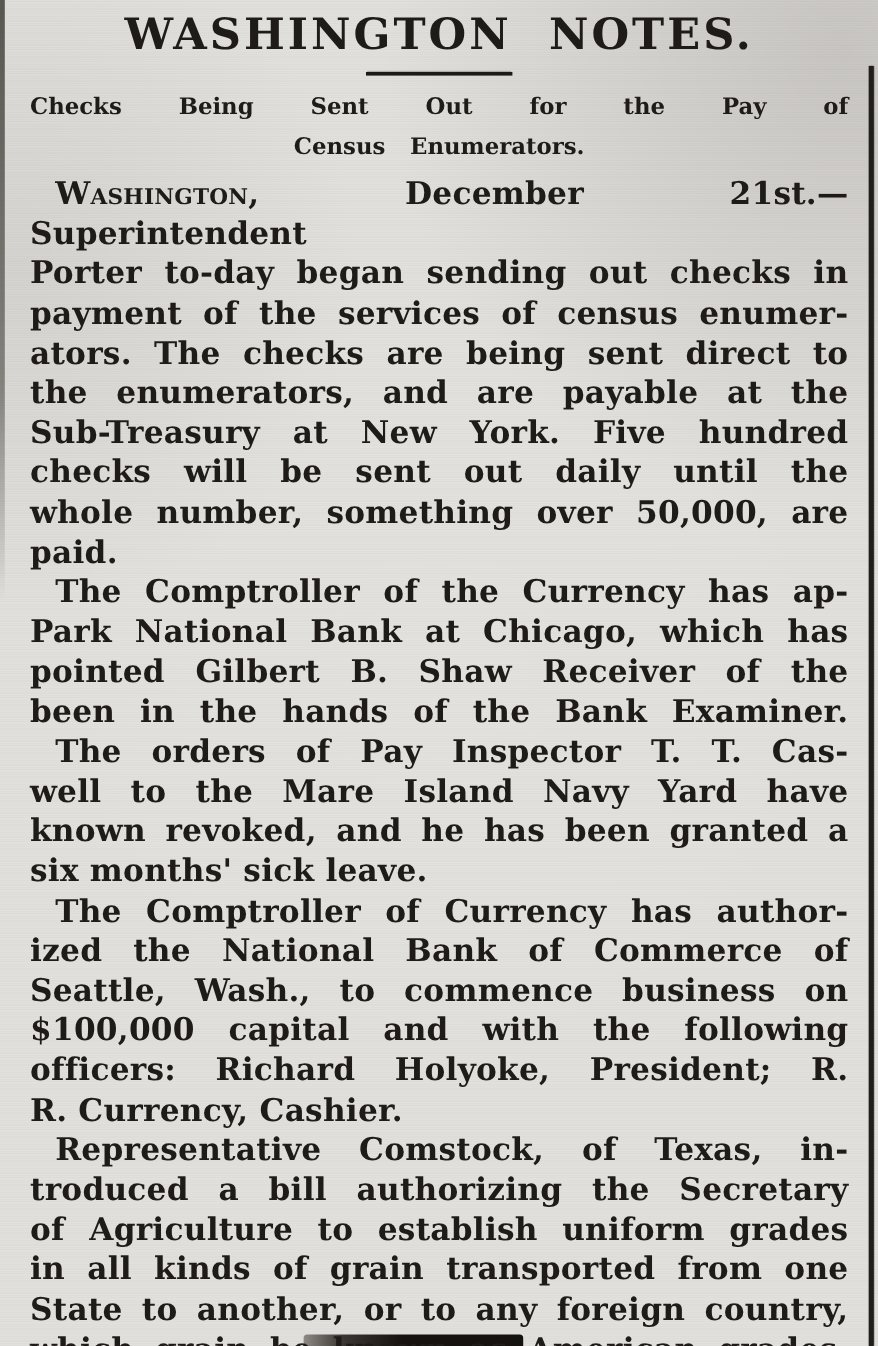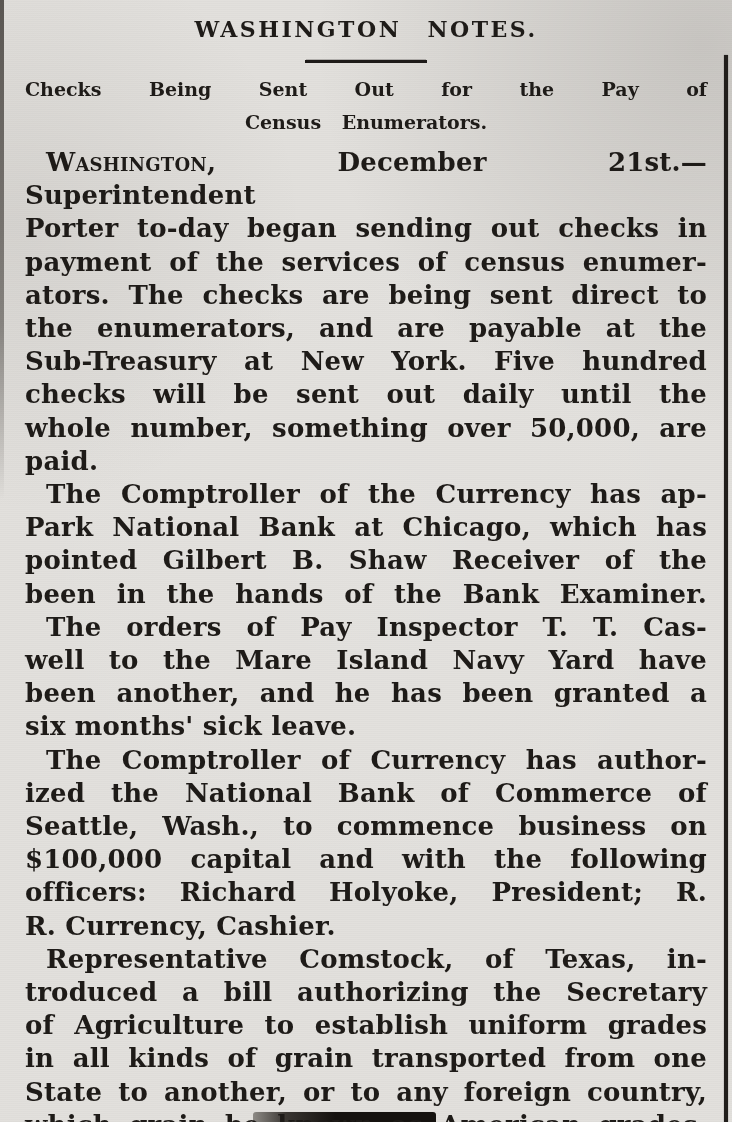--- a/index.html
+++ b/index.html
@@ -30,21 +30,21 @@
   .bottom-rule {
     position: absolute; left: 253px; top: 1112px; width: 183px; height: 10px;
     border-radius: 3px 3px 0 0;
     background: linear-gradient(to right, #8d8a85 0%, #3a3632 18%, #15120f 45%, #15120f 100%);
   }
 
   .column { position: absolute; left: 25px; top: 0; width: 682px; }
 
   .title {
     margin: 12px 0 0 0;
-    font-size: 22px; line-height: 34px;
+    font-size: 36px; line-height: 34px;
     font-weight: bold;
     text-align: center;
     letter-spacing: 2.5px;
     word-spacing: 16px;
   }
   .title-divider {
     width: 122px; height: 3px;
     background: #1d1a18;
     margin: 14px auto 0 auto;
     box-shadow: 0 -2px 0 -1px rgba(40,37,34,0.25);
@@ -92,21 +92,21 @@
     <div>
       <div class="line indent">The Comptroller of the Currency has ap-</div>
       <div class="line">Park National Bank at Chicago, which has</div>
       <div class="line">pointed Gilbert B. Shaw Receiver of the</div>
       <div class="line">been in the hands of the Bank Examiner.</div>
     </div>
 
     <div>
       <div class="line indent">The orders of Pay Inspector T. T. Cas-</div>
       <div class="line">well to the Mare Island Navy Yard have</div>
-      <div class="line">been another, and he has been granted a</div>
+      <div class="line">known revoked, and he has been granted a</div>
       <div class="line last">six months' sick leave.</div>
     </div>
 
     <div>
       <div class="line indent">The Comptroller of Currency has author-</div>
       <div class="line">ized the National Bank of Commerce of</div>
       <div class="line">Seattle, Wash., to commence business on</div>
       <div class="line">$100,000 capital and with the following</div>
       <div class="line">officers: Richard Holyoke, President; R.</div>
       <div class="line last">R. Currency, Cashier.</div>

